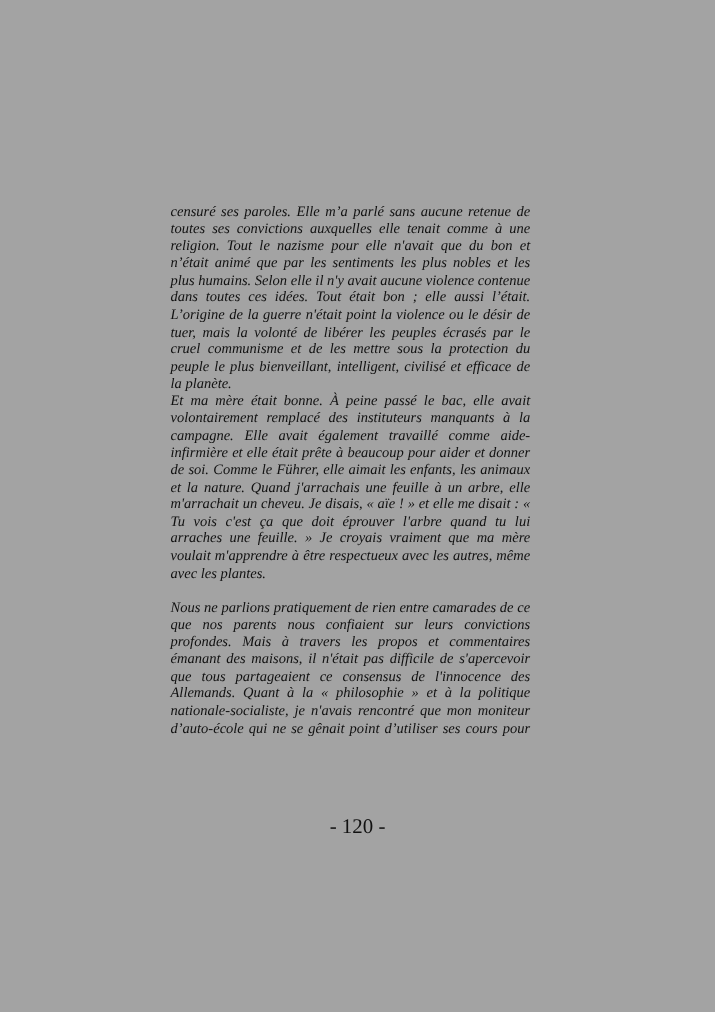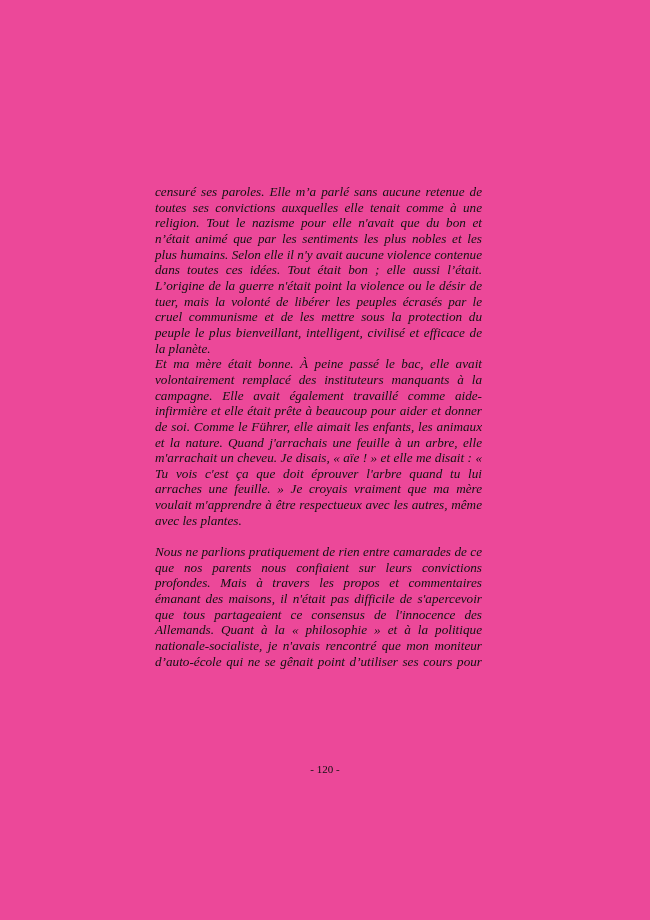--- a/index.html
+++ b/index.html
@@ -11,21 +11,21 @@
       width: 650px;
       height: 920px;
       position: relative;
       overflow: hidden;
     }
     .page {
       position: absolute;
       left: 0; top: 0;
       width: 650px;
       height: 920px;
-      background: #ec4899;
+      background: #a3a3a3;
     }
     .text-block {
       position: absolute;
       left: 155px;
       top: 184px;
       width: 327px;
       font-family: "Liberation Serif", "DejaVu Serif", serif;
       font-style: italic;
       font-size: 13.2px;
       line-height: 15.65px;
@@ -42,23 +42,22 @@
     .blank {
       height: 15.65px;
     }
     .page-number {
       position: absolute;
       left: 0;
       width: 650px;
       top: 741px;
       text-align: center;
       font-family: "Liberation Serif", "DejaVu Serif", serif;
-      font-size: 11px;
+      font-size: 19px;
       color: #111111;
-      margin-top: 22px;
     }
   </style>
 </head>
 <body>
 
 <div class="page">
   <div class="text-block">
     <p class="para last-line-left">censuré ses paroles. Elle m’a parlé sans aucune retenue de toutes ses convictions auxquelles elle tenait comme à une religion. Tout le nazisme pour elle n'avait que du bon et n’était animé que par les sentiments les plus nobles et les plus humains. Selon elle il n'y avait aucune violence contenue dans toutes ces idées. Tout était bon ; elle aussi l’était. L’origine de la guerre n'était point la violence ou le désir de tuer, mais la volonté de libérer les peuples écrasés par le cruel communisme et de les mettre sous la protection du peuple le plus bienveillant, intelligent, civilisé et efficace de la planète.</p>
     <p class="para last-line-left">Et ma mère était bonne. À peine passé le bac, elle avait volontairement remplacé des instituteurs manquants à la campagne. Elle avait également travaillé comme aide-infirmière et elle était prête à beaucoup pour aider et donner de soi. Comme le Führer, elle aimait les enfants, les animaux et la nature. Quand j'arrachais une feuille à un arbre, elle m'arrachait un cheveu. Je disais, « aïe ! » et elle me disait : « Tu vois c'est ça que doit éprouver l'arbre quand tu lui arraches une feuille. » Je croyais vraiment que ma mère voulait m'apprendre à être respectueux avec les autres, même avec les plantes.</p>
     <div class="blank"></div>

